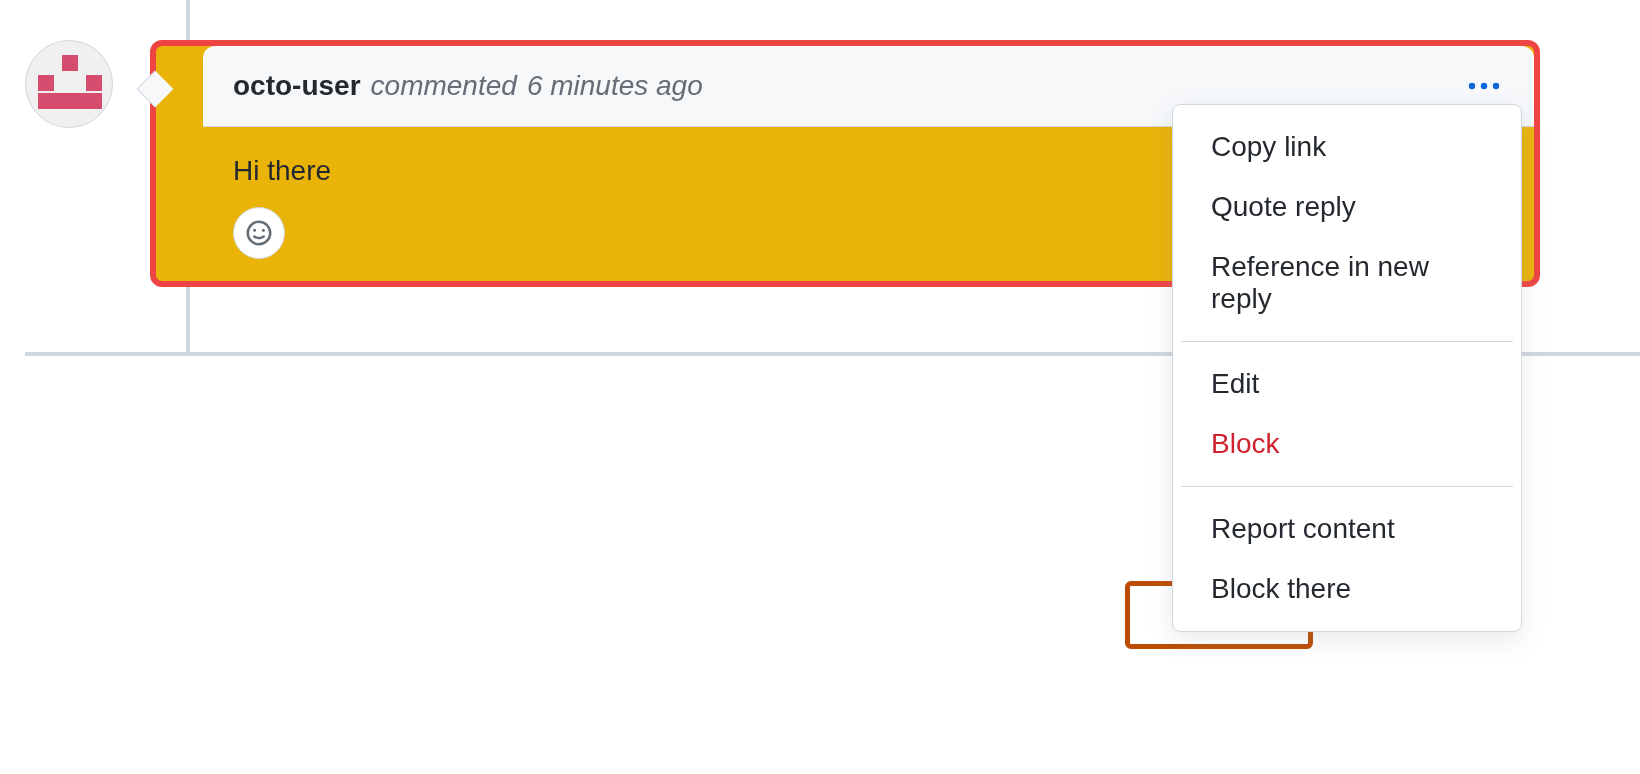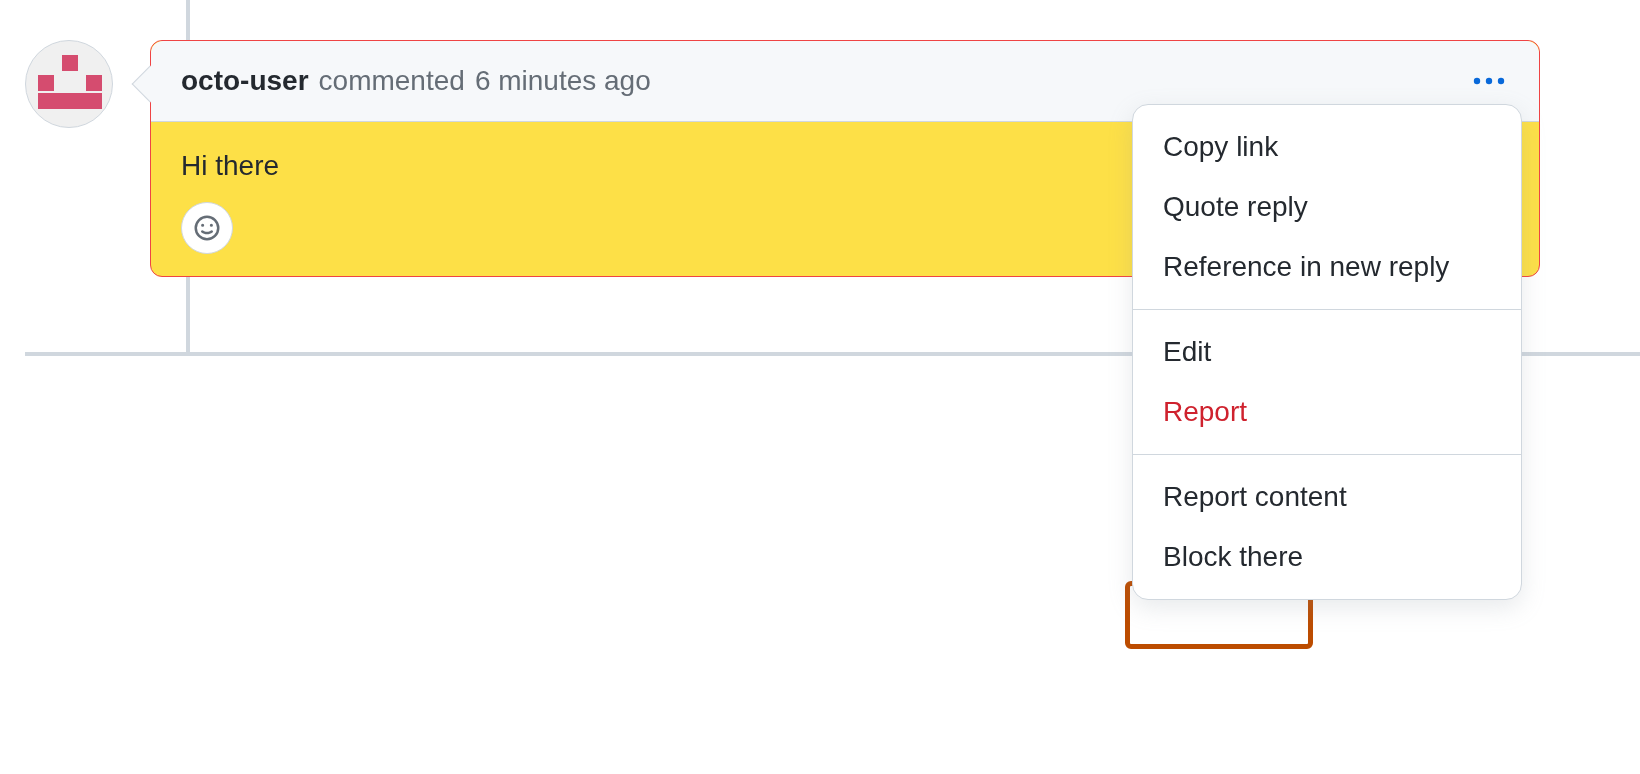--- a/index.html
+++ b/index.html
@@ -44,23 +44,24 @@
     overflow: hidden;
   }
   .avatar-inner { position: relative; width: 100%; height: 100%; }
   .avatar .sq { position: absolute; background: #d54c6f; width: 16px; height: 16px; }
 
   .comment-box {
     position: absolute;
     left: 150px;
     right: 100px;
     top: 40px;
-    border: 1px solid #ef4444;
+    border: 6px solid #ef4444;
     border-radius: 12px;
-    background: #fde047;
+    background: #eab308;
+    padding-left: 47px;
   }
 
   .comment-pointer {
     position: absolute;
     left: -14px;
     top: 30px;
     width: 26px;
     height: 26px;
     background: #f6f8fa;
     border-left: 1px solid #d0d7de;
@@ -74,21 +75,21 @@
     border-radius: 12px 12px 0 0;
     padding: 20px 30px;
     display: flex;
     align-items: center;
     justify-content: space-between;
     font-size: 28px;
   }
 
   .header-left { display: flex; align-items: baseline; gap: 10px; }
   .author { font-weight: 600; color: #24292f; }
-  .meta { color: #656d76; }
+  .meta { color: #656d76; font-style: italic; }
 
   .kebab-button {
     width: 40px;
     height: 40px;
     display: flex;
     align-items: center;
     justify-content: center;
     cursor: pointer;
     border-radius: 6px;
   }
@@ -107,26 +108,26 @@
     align-items: center;
     justify-content: center;
     cursor: pointer;
   }
   .reaction-btn svg { fill: #656d76; }
 
   .dropdown {
     position: absolute;
     right: 118px;
     top: 104px;
-    width: 390px;
+    width: 350px;
     background: #ffffff;
     border: 1px solid #d0d7de;
-    border-radius: 16px;
+    border-radius: 8px;
     box-shadow: 0 8px 24px rgba(140,149,159,.2);
-    padding: 12px 0;
+    padding: 12px 8px;
     z-index: 5;
   }
   .dropdown-item {
     padding: 14px 30px;
     font-size: 28px;
     color: #24292f;
     cursor: pointer;
   }
   .dropdown-item.danger { color: #cf222e; }
   .dropdown-divider {
@@ -185,18 +186,18 @@
     </div>
   </div>
 </div>
 
 <div class="dropdown" id="dropdown">
     <div class="dropdown-item">Copy link</div>
     <div class="dropdown-item">Quote reply</div>
     <div class="dropdown-item">Reference in new reply</div>
     <hr class="dropdown-divider">
     <div class="dropdown-item">Edit</div>
-    <div class="dropdown-item danger">Report</div>
+    <div class="dropdown-item danger">Block</div>
     <hr class="dropdown-divider">
     <div class="dropdown-item">Report content</div>
     <div class="dropdown-item">Block there</div>
   </div>
 
 <div class="highlight-box" style="left: 1125px; top: 581px; width: 188px; height: 68px;"></div>
 </body></html>

